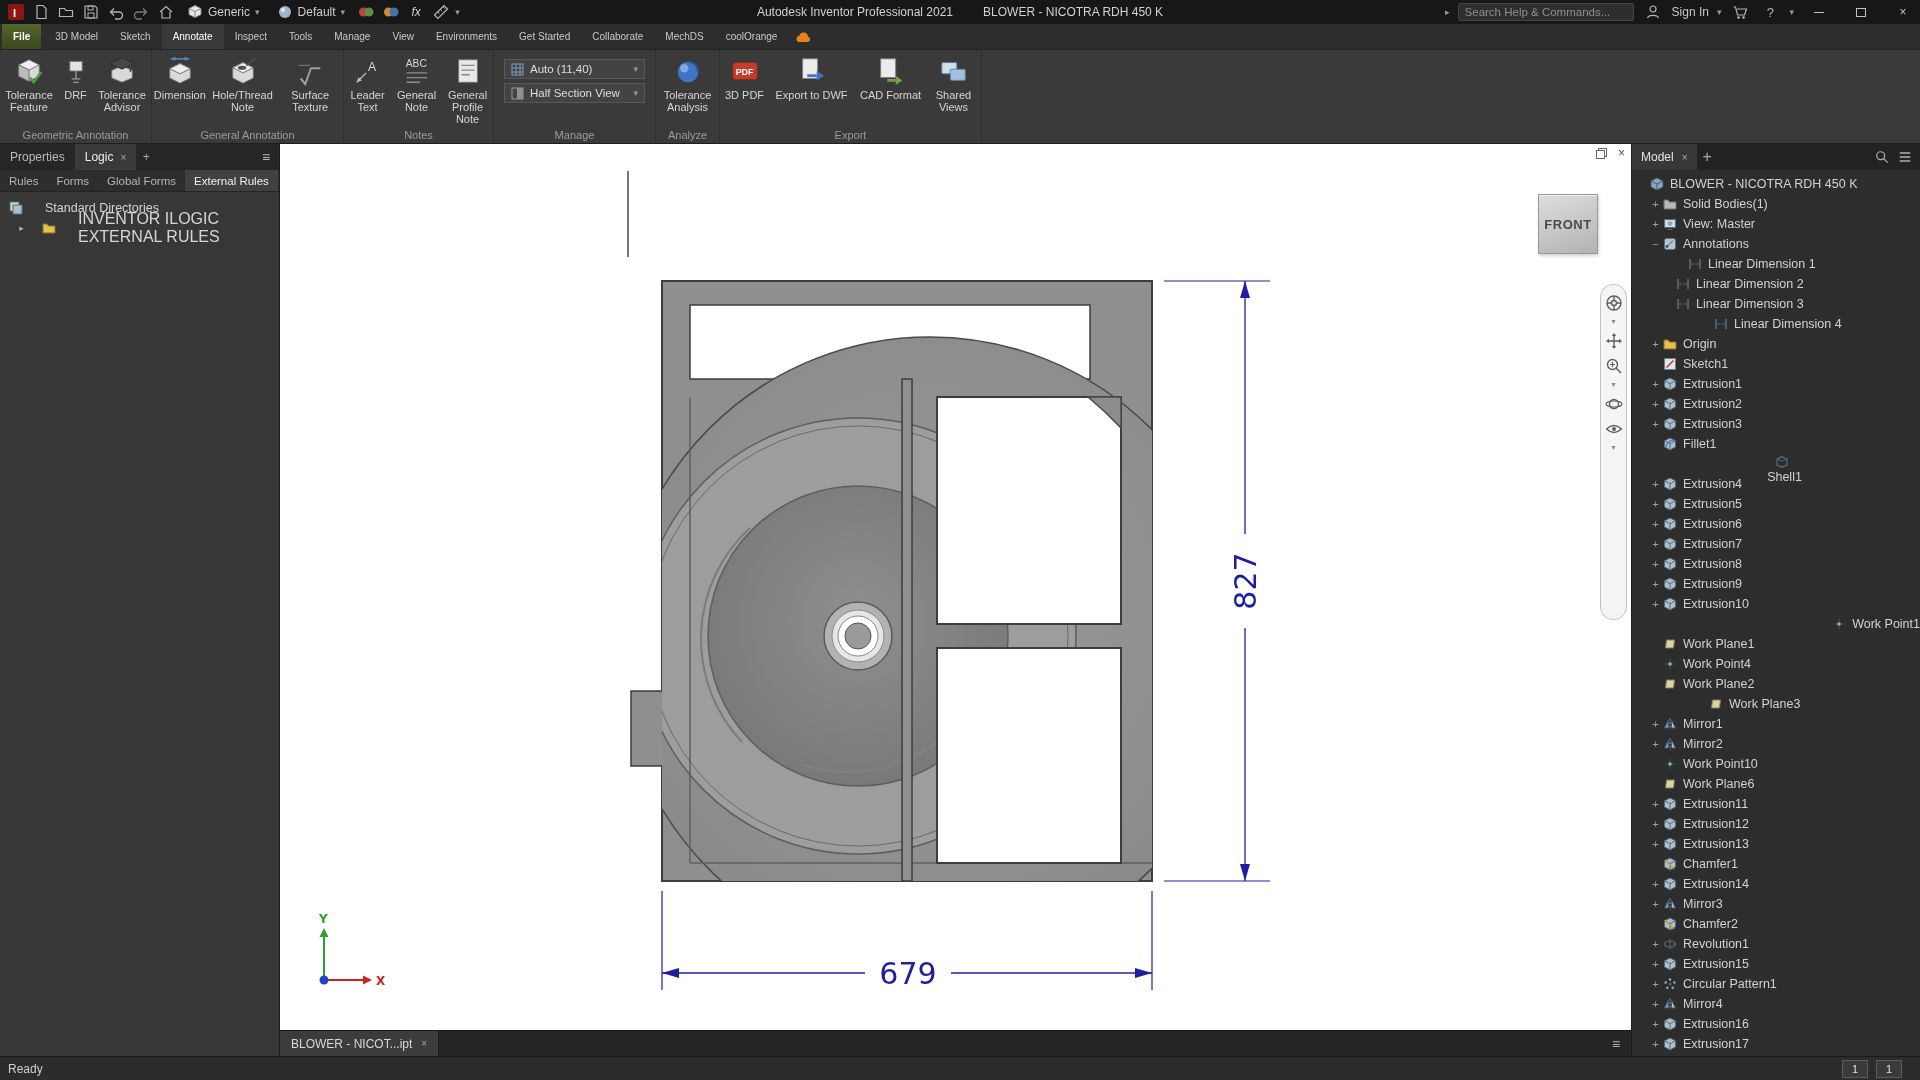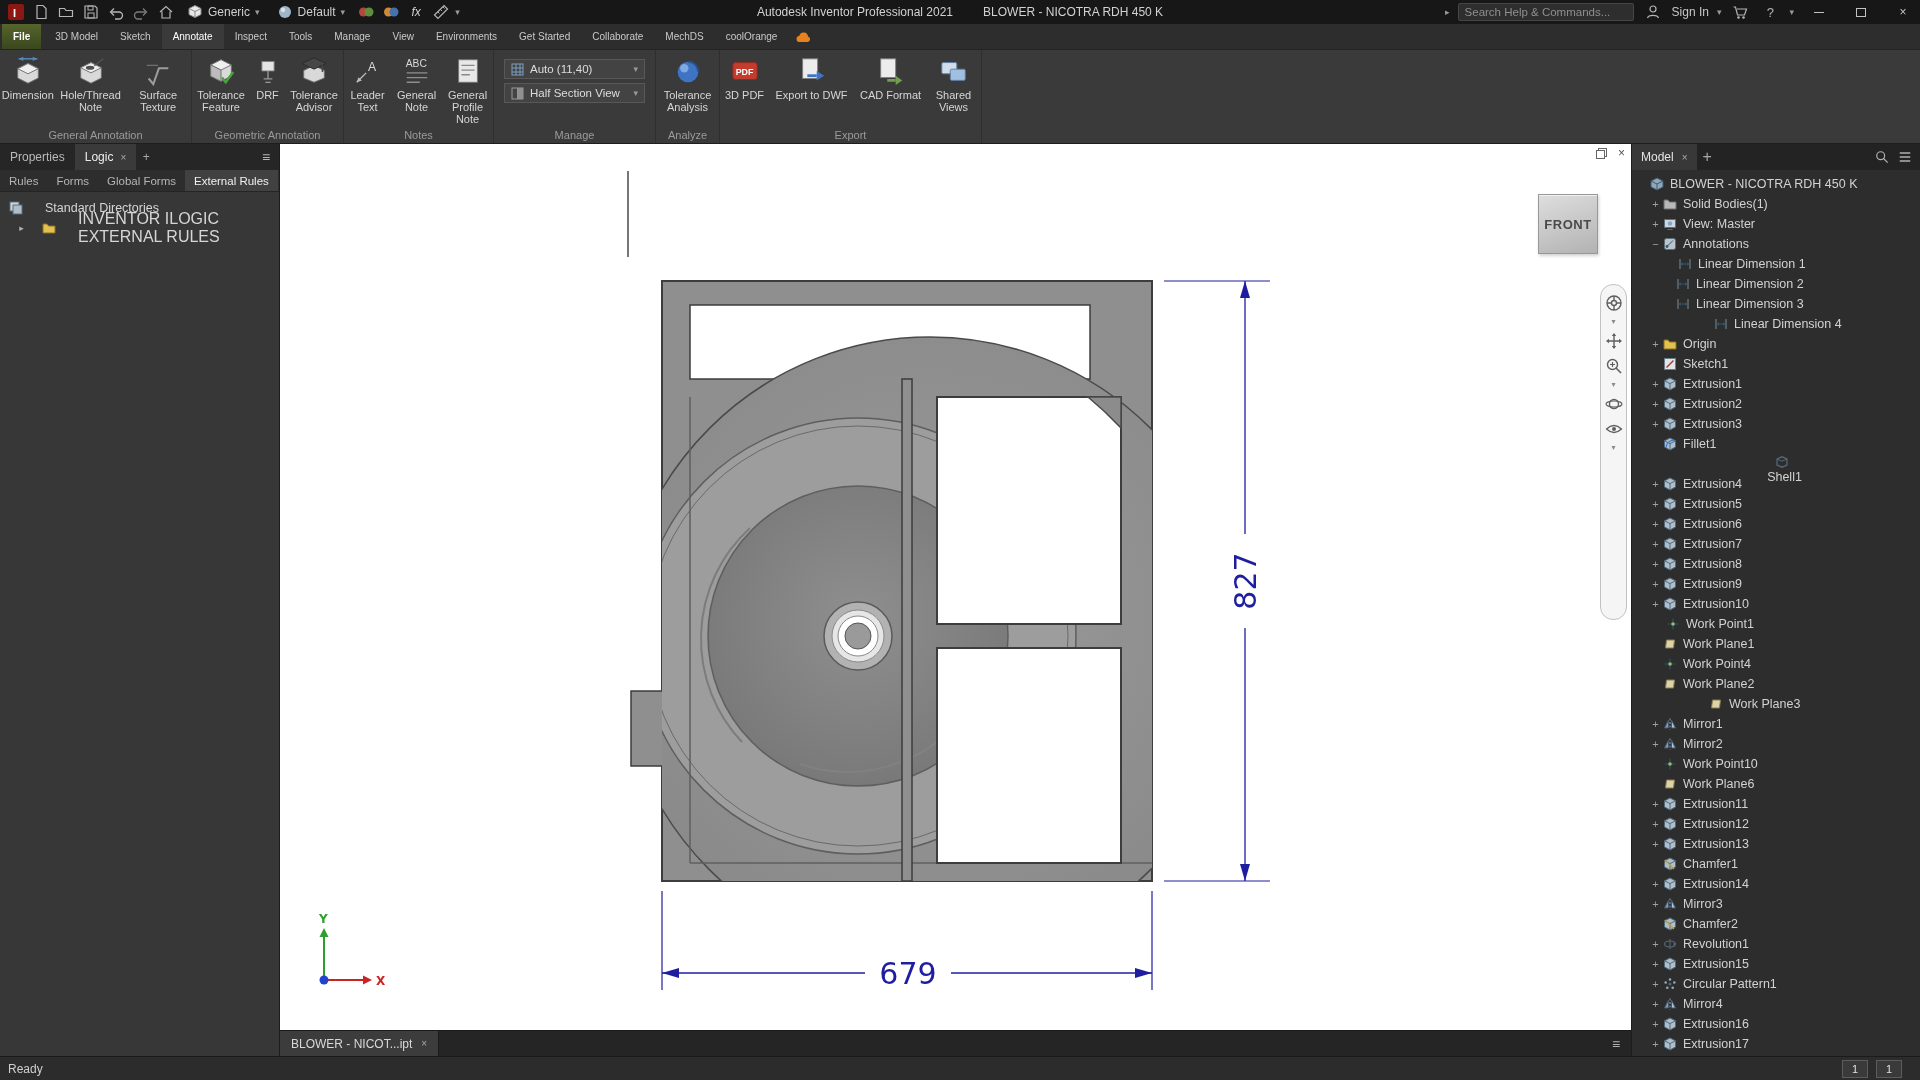--- a/index.html
+++ b/index.html
@@ -217,20 +217,56 @@
     </div>
   <div class="rtab-badge">
     <svg width="18" height="14" viewBox="0 0 18 14">
         <path d="M5 12a3.2 3.2 0 0 1 .4-6.3A4.4 4.4 0 0 1 14 6.5 2.8 2.8 0 0 1 13.5 12Z" fill="#e8821e"></path>
       </svg>
   </div>
 </div>
 
 <div id="ribbon">
 
+  <div class="rgroup" style="width:152px">
+    <div class="rbtns">
+      <div class="rbtn" style="width:60px">
+        <span class="ric">
+            <svg width="30" height="30" viewBox="0 0 32 32">
+              <path d="M16 4 27 9.5v12L16 27 5 21.5v-12Z" fill="#d9d9d9" stroke="#6f6f6f"></path>
+              <path d="M16 4 27 9.5 16 15 5 9.5Z" fill="#efefef" stroke="#6f6f6f"></path>
+              <path d="M5 9.5 16 15v12L5 21.5Z" fill="#bcbcbc" stroke="#6f6f6f"></path>
+              <path d="M17 23l4 5 8-11" fill="none" stroke="#49a33c" stroke-width="2.6"></path>
+            </svg>
+          </span>
+        <span class="rlbl">Tolerance Feature</span>
+      </div>
+      <div class="rbtn" style="width:32px">
+        <span class="ric">
+            <svg width="28" height="30" viewBox="0 0 32 32">
+              <rect x="9" y="5" width="14" height="11" fill="#e4e4e4" stroke="#787878"></rect>
+              <path d="M16 16v9M11 25h10M13 29h6" fill="none" stroke="#9a9a9a" stroke-width="1.5"></path>
+            </svg>
+          </span>
+        <span class="rlbl">DRF</span>
+      </div>
+      <div class="rbtn" style="width:60px">
+        <span class="ric">
+            <svg width="30" height="30" viewBox="0 0 32 32">
+              <path d="M16 10 27 15.5v8L16 28 5 23.5v-8Z" fill="#d9d9d9" stroke="#6f6f6f"></path>
+              <path d="M16 2 29 8 16 14 3 8Z" fill="#474747" stroke="#2b2b2b"></path>
+              <path d="M25 10v7" stroke="#474747" stroke-width="1.6"></path>
+            </svg>
+          </span>
+        <span class="rlbl">Tolerance Advisor</span>
+      </div>
+    </div>
+    <div class="rgl">Geometric Annotation</div>
+  </div>
+
   <div class="rgroup" style="width:192px">
     <div class="rbtns">
       <div class="rbtn" style="width:56px">
         <span class="ric">
             <svg width="30" height="30" viewBox="0 0 32 32">
               <path d="M16 8 27 13.5v10L16 29 5 23.5v-10Z" fill="#d9d9d9" stroke="#6f6f6f"></path>
               <path d="M16 8 27 13.5 16 19 5 13.5Z" fill="#efefef" stroke="#6f6f6f"></path>
               <path d="M6 3h20" stroke="#5588bb" stroke-width="1.6"></path>
               <path d="M6 3l5-2.2v4.4zM26 3l-5-2.2v4.4z" fill="#5588bb"></path>
             </svg>
@@ -252,56 +288,20 @@
         <span class="ric">
             <svg width="30" height="30" viewBox="0 0 32 32">
               <path d="M6 24l5 6 6-17h10" fill="none" stroke="#9c9c9c" stroke-width="2.2"></path>
               <path d="M4 10h12" stroke="#6f6f6f" stroke-width="1.4"></path>
             </svg>
           </span>
         <span class="rlbl">Surface Texture</span>
       </div>
     </div>
     <div class="rgl">General Annotation</div>
-  </div>
-
-  <div class="rgroup" style="width:152px">
-    <div class="rbtns">
-      <div class="rbtn" style="width:60px">
-        <span class="ric">
-            <svg width="30" height="30" viewBox="0 0 32 32">
-              <path d="M16 4 27 9.5v12L16 27 5 21.5v-12Z" fill="#d9d9d9" stroke="#6f6f6f"></path>
-              <path d="M16 4 27 9.5 16 15 5 9.5Z" fill="#efefef" stroke="#6f6f6f"></path>
-              <path d="M5 9.5 16 15v12L5 21.5Z" fill="#bcbcbc" stroke="#6f6f6f"></path>
-              <path d="M17 23l4 5 8-11" fill="none" stroke="#49a33c" stroke-width="2.6"></path>
-            </svg>
-          </span>
-        <span class="rlbl">Tolerance Feature</span>
-      </div>
-      <div class="rbtn" style="width:32px">
-        <span class="ric">
-            <svg width="28" height="30" viewBox="0 0 32 32">
-              <rect x="9" y="5" width="14" height="11" fill="#e4e4e4" stroke="#787878"></rect>
-              <path d="M16 16v9M11 25h10M13 29h6" fill="none" stroke="#9a9a9a" stroke-width="1.5"></path>
-            </svg>
-          </span>
-        <span class="rlbl">DRF</span>
-      </div>
-      <div class="rbtn" style="width:60px">
-        <span class="ric">
-            <svg width="30" height="30" viewBox="0 0 32 32">
-              <path d="M16 10 27 15.5v8L16 28 5 23.5v-8Z" fill="#d9d9d9" stroke="#6f6f6f"></path>
-              <path d="M16 2 29 8 16 14 3 8Z" fill="#474747" stroke="#2b2b2b"></path>
-              <path d="M25 10v7" stroke="#474747" stroke-width="1.6"></path>
-            </svg>
-          </span>
-        <span class="rlbl">Tolerance Advisor</span>
-      </div>
-    </div>
-    <div class="rgl">Geometric Annotation</div>
   </div>
 
   <div class="rgroup" style="width:150px">
     <div class="rbtns">
       <div class="rbtn" style="width:48px">
         <span class="ric">
             <svg width="30" height="30" viewBox="0 0 32 32">
               <path d="M4 28l10-10" stroke="#bdbdbd" stroke-width="1.5"></path>
               <path d="M4 28l1.8-5.4 3.6 3.6z" fill="#bdbdbd"></path>
               <text x="16" y="16" font-size="13" fill="#d8d8d8">A</text>
@@ -658,21 +658,21 @@
         <span class="texp">−</span>
         <span class="tico">
           <svg width="14" height="14" viewBox="0 0 14 14">
             <rect x="1.5" y="1.5" width="11" height="11" rx="2" fill="#b9c4cc" stroke="#5a6d7a"></rect>
             <path d="M4 9.5 10 3.5" stroke="#33576e"></path>
             <circle cx="4" cy="9.5" r="1.4" fill="#33576e"></circle>
           </svg>
         </span>
         <span>Annotations</span>
       </div>
-      <div class="trow" style="padding-left: 32px;">
+      <div class="trow" style="padding-left: 42px;">
         <span class="texp"></span>
         <span class="tico">
           <svg width="14" height="14" viewBox="0 0 14 14">
             <path d="M2 2v10M12 2v10" stroke="#7d8e99"></path>
             <path d="M3.5 7h7" stroke="#33576e"></path>
             <path d="M2 7l2.8-1.7v3.4zM12 7 9.2 5.3v3.4z" fill="#33576e"></path>
           </svg>
         </span>
         <span>Linear Dimension 1</span>
       </div>
@@ -842,21 +842,21 @@
       <div class="trow" style="padding-left: 17px;">
         <span class="texp">+</span>
         <span class="tico">
           <svg width="14" height="14" viewBox="0 0 14 14">
             <path d="M7 1 12.5 3.8V10L7 13 1.5 10V3.8Z" fill="#aebfcb" stroke="#53687a"></path>
             <path d="M1.5 3.8 7 6.6l5.5-2.8M7 6.6V13" fill="none" stroke="#53687a"></path>
           </svg>
         </span>
         <span>Extrusion10</span>
       </div>
-      <div class="trow" style="padding-left: 20px;">
+      <div class="trow" style="padding-left: 20px; justify-content: flex-end;">
         <span class="texp"></span>
         <span class="tico">
           <svg width="14" height="14" viewBox="0 0 14 14">
             <path d="M7 1.5v11M1.5 7h11" stroke="#2e4f66" stroke-width="1.2"></path>
             <circle cx="7" cy="7" r="1.8" fill="#8fbf6a"></circle>
           </svg>
         </span>
         <span>Work Point1</span>
       </div>
       <div class="trow" style="padding-left: 17px;">

